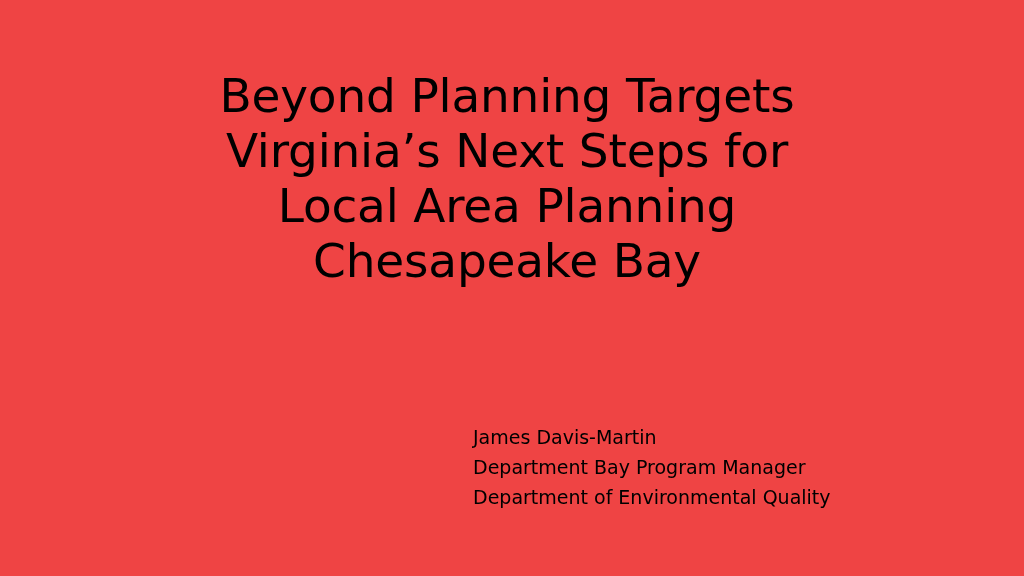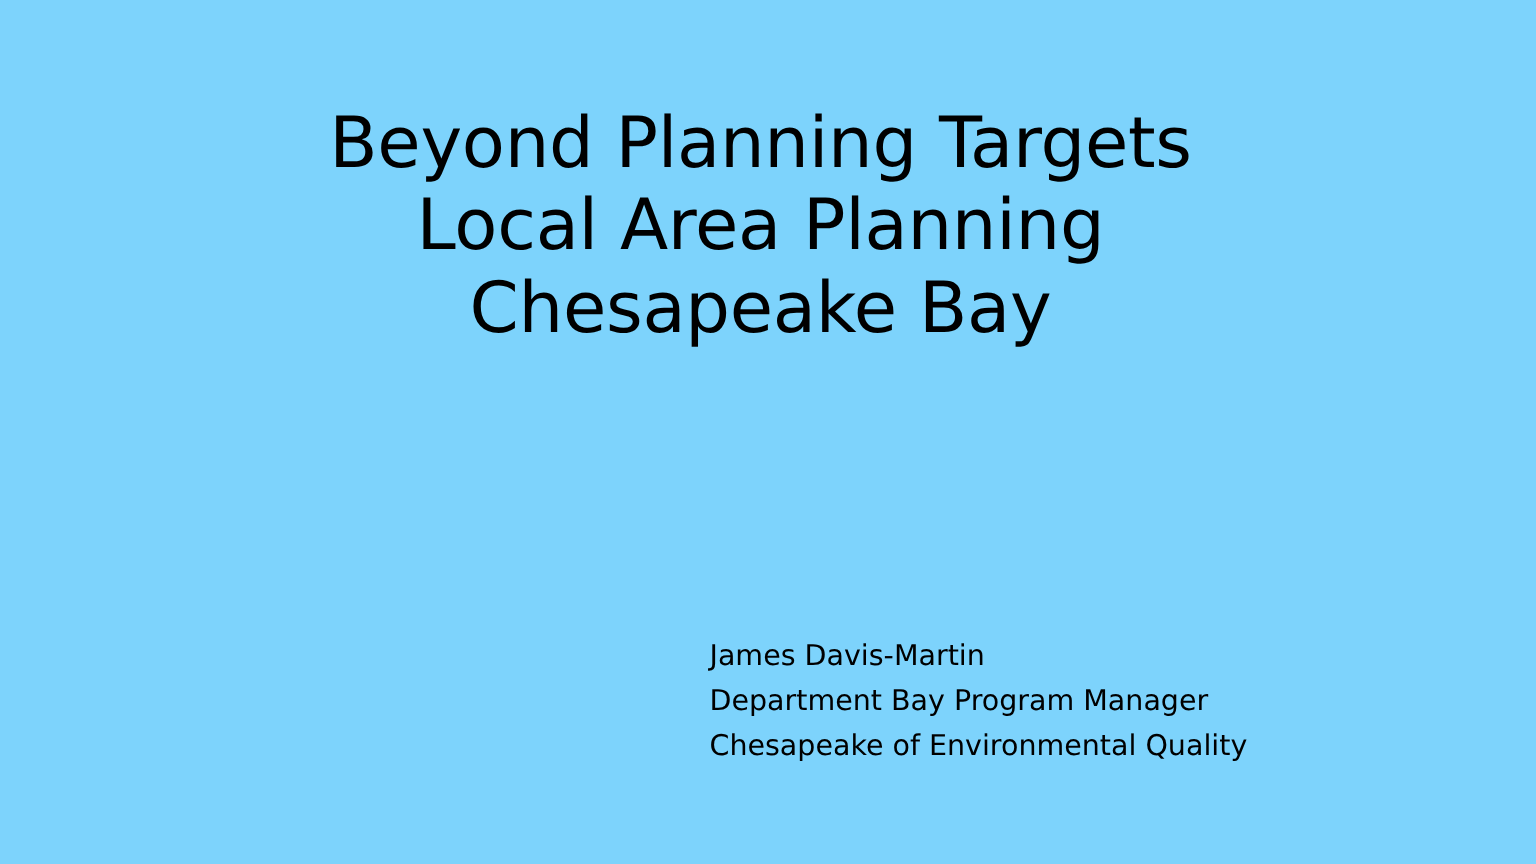--- a/index.html
+++ b/index.html
@@ -12,21 +12,21 @@
     background: #ffffff;
     font-family: "DejaVu Sans", "Liberation Sans", sans-serif;
     color: #000000;
     overflow: hidden;
   }
 
   .slide {
     position: relative;
     width: 1024px;
     height: 576px;
-    background: #7dd3fc;
+    background: #ef4444;
   }
 
   
   .title-block {
     position: absolute;
     left: 0;
     top: 68px;
     width: 1014px;
     text-align: center;
   }
@@ -57,23 +57,24 @@
     white-space: nowrap;
   }
 </style>
 </head>
 <body>
 
 <div class="slide">
 
   <div class="title-block">
     <span class="title-line">Beyond Planning Targets</span>
+    <span class="title-line">Virginia’s Next Steps for</span>
     <span class="title-line">Local Area Planning</span>
     <span class="title-line">Chesapeake Bay</span>
   </div>
 
   <div class="author-block">
     <span class="author-line">James Davis-Martin</span>
     <span class="author-line">Department Bay Program Manager</span>
-    <span class="author-line">Chesapeake of Environmental Quality</span>
+    <span class="author-line">Department of Environmental Quality</span>
   </div>
 
 </div>
 
 </body></html>

